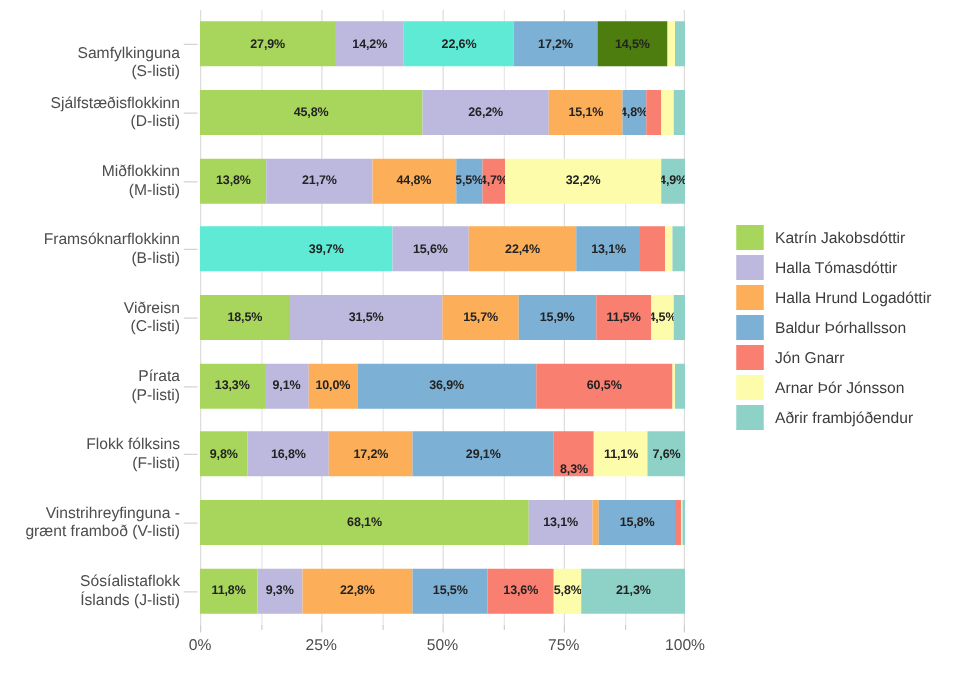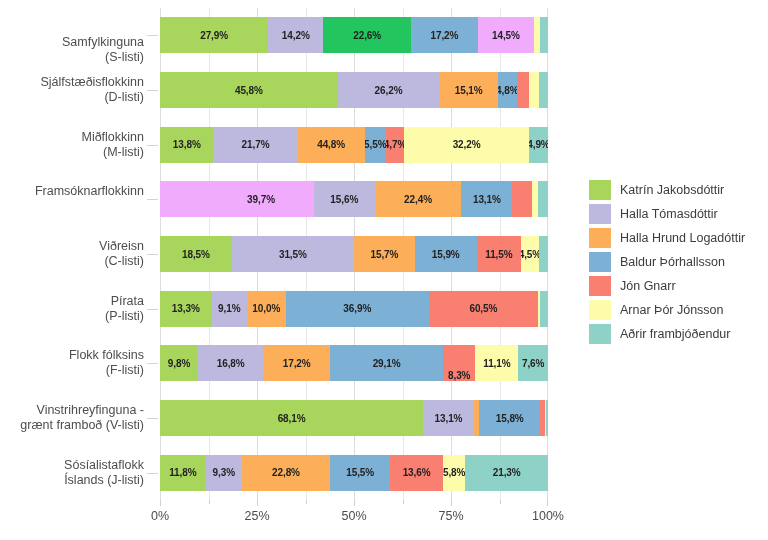--- a/index.html
+++ b/index.html
@@ -123,20 +123,21 @@
         <div>(D-listi)</div>
       </div>
       <div class="ytick" style="top: 82px;"></div>
       <div class="ylabel" style="top: 121.667px;">
         <div>Miðflokkinn</div>
         <div>(M-listi)</div>
       </div>
       <div class="ytick" style="top: 136.667px;"></div>
       <div class="ylabel" style="top: 176.333px;">
         <div>Framsóknarflokkinn</div>
+        <div>(B-listi)</div>
       </div>
       <div class="ytick" style="top: 191.333px;"></div>
       <div class="ylabel" style="top: 231px;">
         <div>Viðreisn</div>
         <div>(C-listi)</div>
       </div>
       <div class="ytick" style="top: 246px;"></div>
       <div class="ylabel" style="top: 285.667px;">
         <div>Pírata</div>
         <div>(P-listi)</div>
@@ -172,27 +173,27 @@
         <div class="gridline major" style="left: 387px;"></div>
       </div>
     <div class="rows-layer">
         <div class="bar-row" style="top: 9.33333px;">
           <div class="seg" style="width: 27.9%; background: rgb(168, 214, 92);">
             <span class="seg-label">27,9%</span>
           </div>
           <div class="seg" style="width: 14.2%; background: rgb(189, 184, 221);">
             <span class="seg-label">14,2%</span>
           </div>
-          <div class="seg" style="width: 22.6%; background: #22c55e;">
+          <div class="seg" style="width: 22.6%; background: #5eead4;">
             <span class="seg-label">22,6%</span>
           </div>
           <div class="seg" style="width: 17.2%; background: rgb(124, 176, 212);">
             <span class="seg-label">17,2%</span>
           </div>
-          <div class="seg" style="width: 14.5%; background: #f0abfc;">
+          <div class="seg" style="width: 14.5%; background: #4d7c0f;">
             <span class="seg-label">14,5%</span>
           </div>
           <div class="seg" style="width: 1.6%; background: rgb(252, 252, 170);"></div>
           <div class="seg" style="width: 2%; background: rgb(142, 210, 199);"></div>
         </div>
         <div class="bar-row" style="top: 64px;">
           <div class="seg" style="width: 45.8%; background: rgb(168, 214, 92);">
             <span class="seg-label">45,8%</span>
           </div>
           <div class="seg" style="width: 26.2%; background: rgb(189, 184, 221);">
@@ -225,21 +226,21 @@
             <span class="seg-label">4,7%</span>
           </div>
           <div class="seg" style="width: 32.1678%; background: rgb(252, 252, 170);">
             <span class="seg-label">32,2%</span>
           </div>
           <div class="seg" style="width: 4.8951%; background: rgb(142, 210, 199);">
             <span class="seg-label">4,9%</span>
           </div>
         </div>
         <div class="bar-row" style="top: 173.333px;">
-          <div class="seg" style="width: 39.7%; background: #f0abfc; padding-left: 48px;">
+          <div class="seg" style="width: 39.7%; background: #5eead4; padding-left: 48px;">
             <span class="seg-label">39,7%</span>
           </div>
           <div class="seg" style="width: 15.6%; background: rgb(189, 184, 221);">
             <span class="seg-label">15,6%</span>
           </div>
           <div class="seg" style="width: 22.4%; background: rgb(252, 175, 88);">
             <span class="seg-label">22,4%</span>
           </div>
           <div class="seg" style="width: 13.1%; background: rgb(124, 176, 212);">
             <span class="seg-label">13,1%</span>

